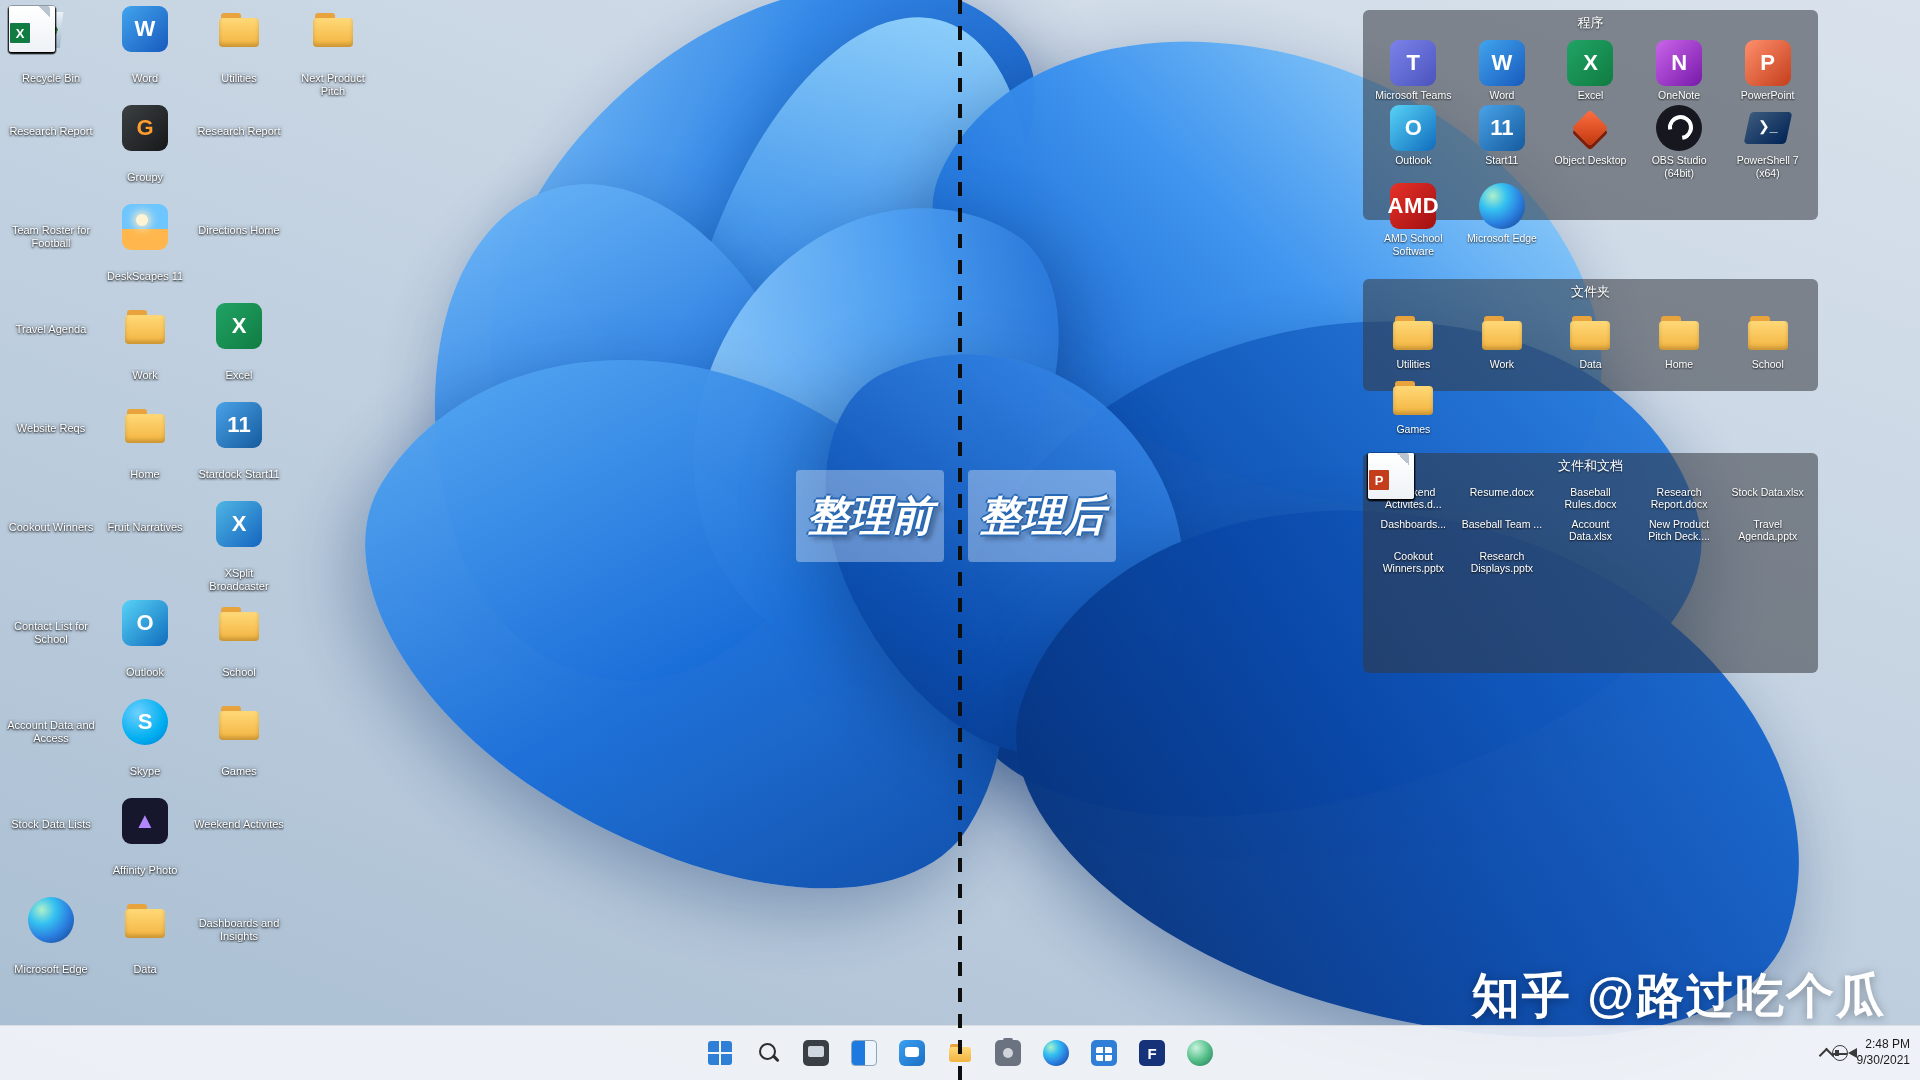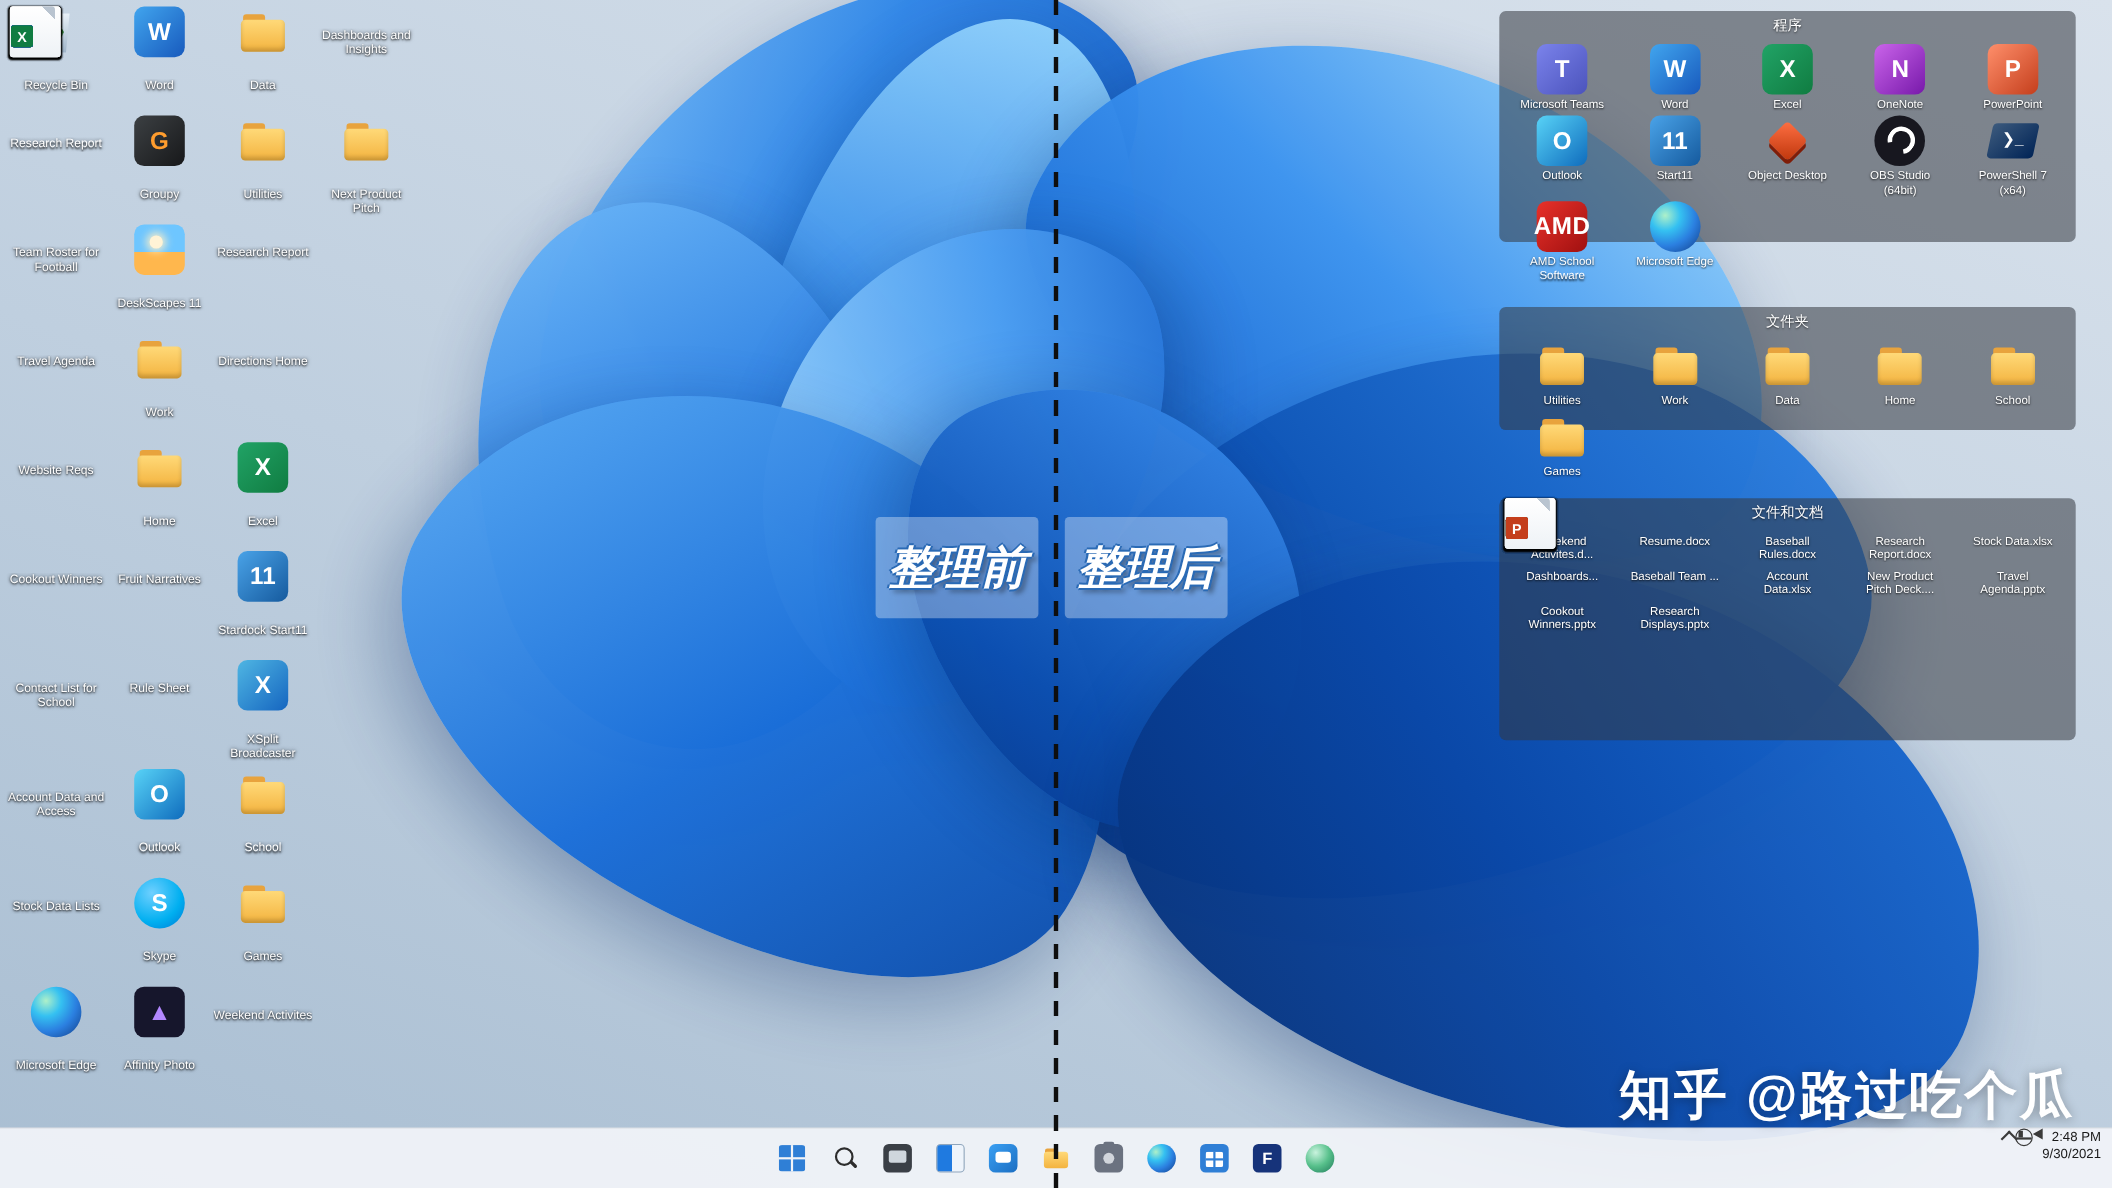--- a/index.html
+++ b/index.html
@@ -24,21 +24,21 @@
     background:repeating-linear-gradient(180deg,#0e0e0e 0 14px,transparent 14px 26px);}
 
   
   .left-grid{position:absolute;left:4px;top:6px;z-index:5;display:grid;grid-auto-flow:column;
     grid-template-rows:repeat(10,99px);grid-auto-columns:94px;}
   .dcell{width:94px;display:flex;flex-direction:column;align-items:center;cursor:default;}
   .dlabel{margin-top:20px;width:90px;text-align:center;color:#fff;font-size:11px;line-height:1.18;
     text-shadow:0 1px 2px rgba(0,0,0,.95),0 0 4px rgba(0,0,0,.55);max-height:42px;overflow:hidden;word-wrap:break-word;}
 
   
-  .fence{position:absolute;left:1363px;width:524px;z-index:5;background:rgba(52,56,63,.55);border-radius:6px;}
+  .fence{position:absolute;left:1363px;width:455px;z-index:5;background:rgba(52,56,63,.55);border-radius:6px;}
   .fence-title{height:26px;display:flex;align-items:center;justify-content:center;color:#fff;font-size:13px;
     text-shadow:0 1px 2px rgba(0,0,0,.7);}
   .fence-items{display:grid;grid-template-columns:repeat(5,1fr);padding:0 6px 4px;}
   .fcell{display:flex;flex-direction:column;align-items:center;padding-top:4px;cursor:default;}
   .flabel{margin-top:3px;width:82px;text-align:center;color:#fff;font-size:10.5px;line-height:1.18;
     text-shadow:0 1px 2px rgba(0,0,0,.9);max-height:26px;overflow:hidden;word-wrap:break-word;}
   .fence-programs{top:10px;height:210px;}
   .fence-folders{top:279px;height:112px;}
   .fence-files{top:453px;height:220px;}
 
@@ -135,21 +135,21 @@
   .tb-camera::after{content:"";position:absolute;left:8px;top:8px;width:10px;height:10px;border-radius:50%;background:#d1d5db;}
   .tb-edge{border-radius:50%;background:radial-gradient(circle at 30% 28%,#aef0c9 0%,#35c1f1 30%,#2b7fe0 60%,#174c9b 90%);}
   .tb-store{background:#2f7fd6;border-radius:5px;}
   .tb-store::after{content:"";position:absolute;left:5px;top:7px;right:5px;bottom:5px;background:
     linear-gradient(#2f7fd6,#2f7fd6) center/2px 100% no-repeat,
     linear-gradient(#2f7fd6,#2f7fd6) center/100% 2px no-repeat,#fff;border-radius:2px;}
   .tb-fapp{background:#16337a;border-radius:5px;display:flex;align-items:center;justify-content:center;}
   .tb-fapp::after{content:"F";color:#fff;font-weight:700;font-size:15px;}
   .tb-greenapp{border-radius:50%;background:radial-gradient(circle at 35% 30%,#c9f3de,#57c08b 50%,#20795a);}
 
-  .tb-tray{position:absolute;right:10px;top:0;bottom:0;display:flex;align-items:flex-start;gap:0;}
+  .tb-tray{position:absolute;right:10px;top:0;bottom:0;display:flex;align-items:center;gap:0;}
   .chev{width:9px;height:9px;border-top:2px solid #3a3a3a;border-left:2px solid #3a3a3a;transform:rotate(45deg);margin-top:4px;}
   .tray-net{width:14px;height:14px;border:1.6px solid #3a3a3a;border-radius:50%;position:relative;}
   .tray-net::after{content:"";position:absolute;left:0;right:0;top:50%;height:1.6px;background:#3a3a3a;}
   .tray-vol{width:0;height:0;border-top:5px solid transparent;border-bottom:5px solid transparent;border-right:9px solid #3a3a3a;position:relative;}
   .tray-vol::before{content:"";position:absolute;left:-13px;top:-3px;width:4px;height:6px;background:#3a3a3a;}
   .clock{text-align:right;font-size:12px;color:#1a1a1a;line-height:1.3;cursor:default;}
 </style>
 </head>
 <body>
 
@@ -244,26 +244,20 @@
     <div class="fi appic docic-wrap ic-folder"></div>
     <div class="dlabel">Home</div>
   </div>
       <div class="dcell">
     <div class="fi appic docic-wrap ic-word-doc docic">
           <span class="pg"></span>
         </div>
     <div class="dlabel">Fruit Narratives</div>
   </div>
       <div class="dcell">
-    <div class="fi appic docic-wrap ic-word-doc docic">
-          <span class="pg"></span>
-        </div>
-    <div class="dlabel">Rule Sheet</div>
-  </div>
-      <div class="dcell">
     <div class="fi appic docic-wrap ic-outlook-app"></div>
     <div class="dlabel">Outlook</div>
   </div>
       <div class="dcell">
     <div class="fi appic docic-wrap ic-skype"></div>
     <div class="dlabel">Skype</div>
   </div>
       <div class="dcell">
     <div class="fi appic docic-wrap ic-affinity"></div>
     <div class="dlabel">Affinity Photo</div>

